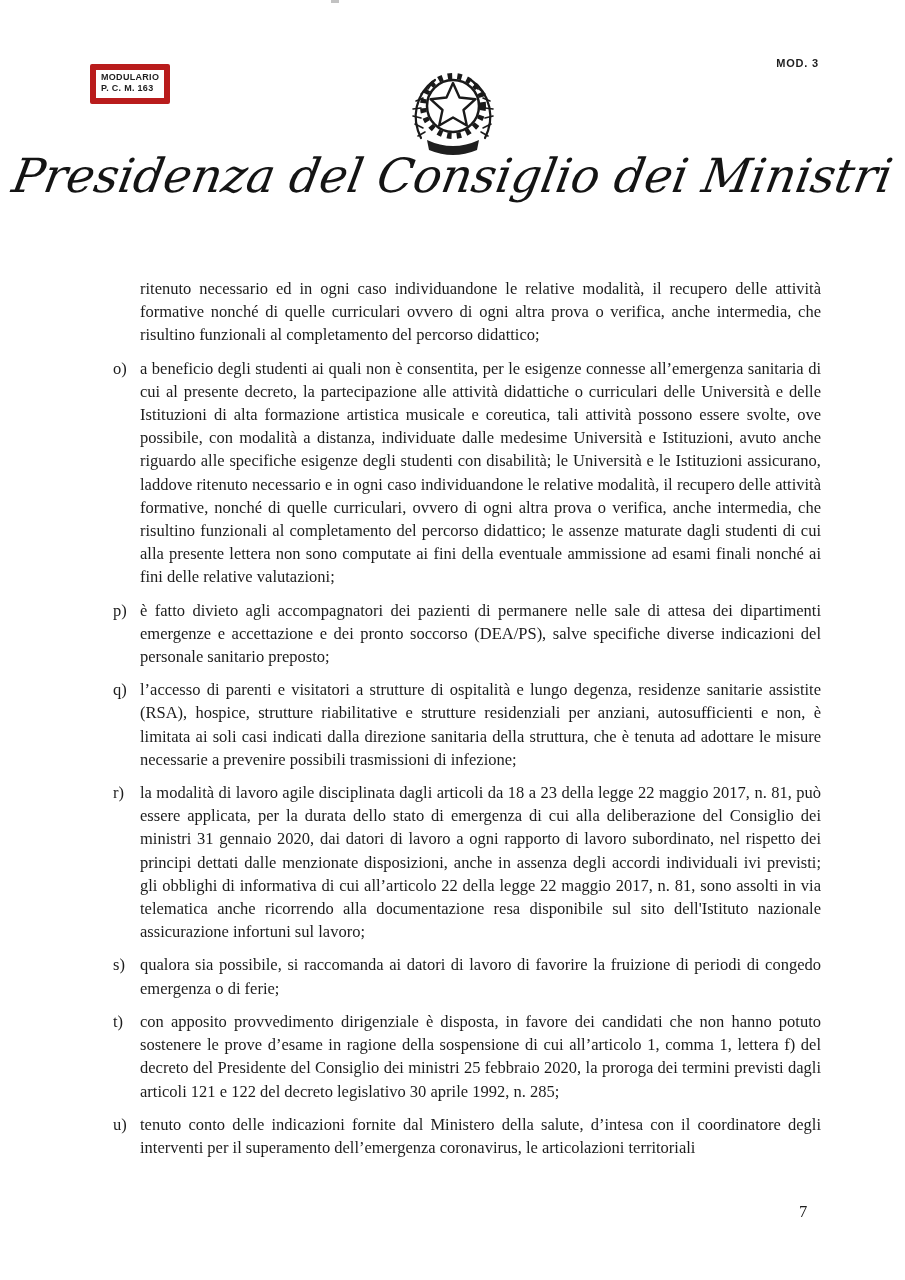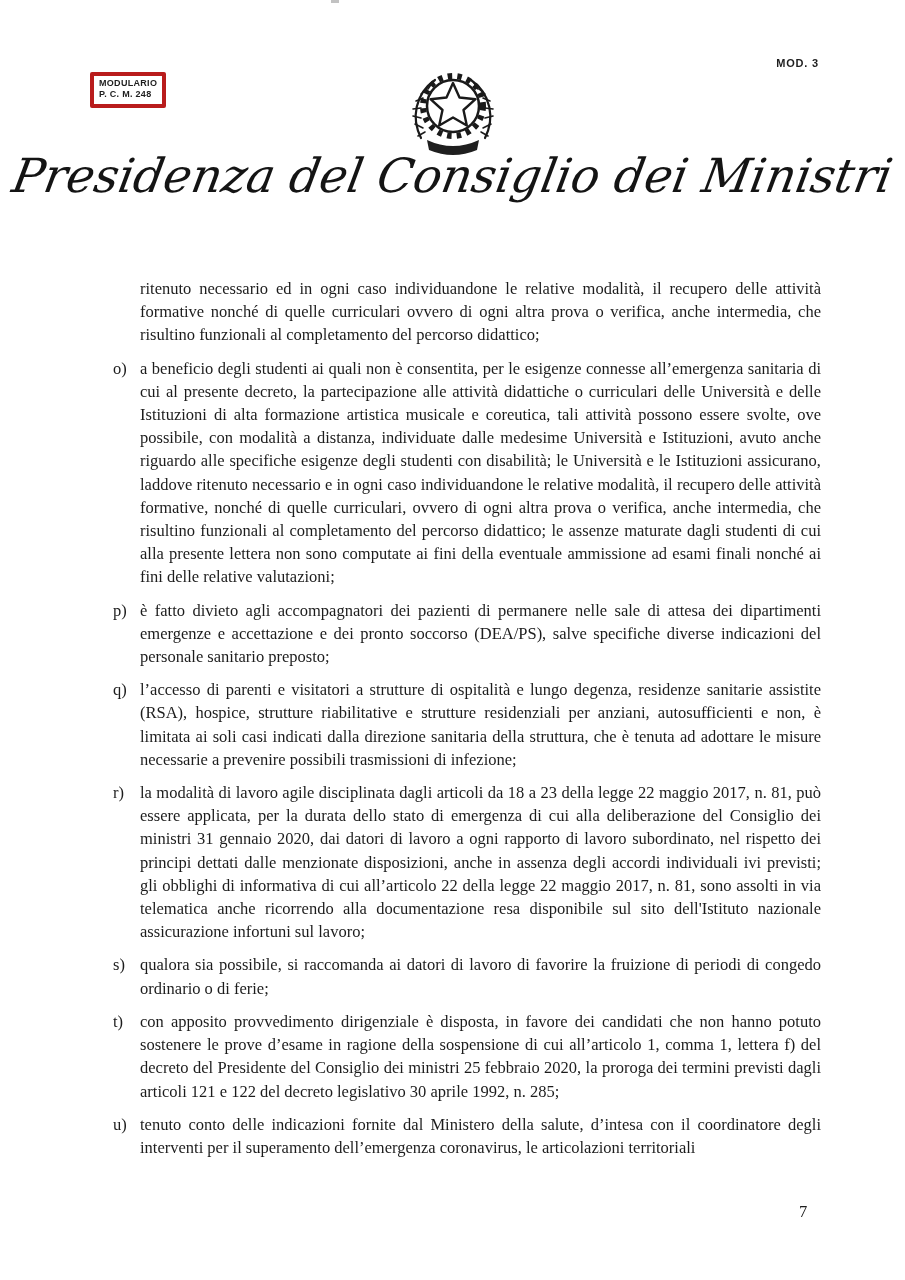--- a/index.html
+++ b/index.html
@@ -15,22 +15,22 @@
   }
   .scan-tick {
     position: absolute;
     top: 0; left: 331px;
     width: 8px; height: 3px;
     background: #9a9a9a;
     opacity: .6;
   }
   .modulario-box {
     position: absolute;
-    left: 90px; top: 72px;
-    border: 4px solid #b91c1c;
+    left: 90px; top: 64px;
+    border: 6px solid #b91c1c;
     border-radius: 2px;
     padding: 2px 5px 3px 5px;
     font-family: "Liberation Sans", sans-serif;
     font-size: 9px;
     font-weight: bold;
     line-height: 1.25;
     color: #1e1e1e;
     letter-spacing: .3px;
   }
   .mod-label {
@@ -94,21 +94,21 @@
 </style>
 </head>
 <body>
 
 <div class="page">
 
   <div class="scan-tick"></div>
 
   <div class="modulario-box">
     <div>MODULARIO</div>
-    <div>P. C. M. 248</div>
+    <div>P. C. M. 163</div>
   </div>
 
   <div class="mod-label">MOD. 3</div>
 
   <svg class="emblem" viewBox="0 0 112 100">
 
     <g fill="none" stroke="#1a1a1a" stroke-width="2.2" stroke-linecap="round">
       <path d="M24 80 C14 60 18 36 38 22"></path>
       <path d="M88 80 C98 60 94 36 74 22"></path>
     </g>
@@ -157,21 +157,21 @@
       <span class="item-text">l’accesso di parenti e visitatori a strutture di ospitalità e lungo degenza, residenze sanitarie assistite (RSA), hospice, strutture riabilitative e strutture residenziali per anziani, autosufficienti e non, è limitata ai soli casi indicati dalla direzione sanitaria della struttura, che è tenuta ad adottare le misure necessarie a prevenire possibili trasmissioni di infezione;</span>
     </div>
 
     <div class="item">
       <span class="item-label">r)</span>
       <span class="item-text">la modalità di lavoro agile disciplinata dagli articoli da 18 a 23 della legge 22 maggio 2017, n.  81, può essere applicata, per la durata dello stato di emergenza di cui alla deliberazione del Consiglio dei ministri 31 gennaio 2020, dai datori di lavoro a ogni rapporto di lavoro subordinato, nel rispetto dei principi dettati dalle menzionate disposizioni, anche in assenza degli accordi individuali ivi previsti; gli obblighi di informativa di cui all’articolo 22 della legge 22 maggio 2017, n. 81, sono assolti in via telematica anche ricorrendo alla documentazione resa disponibile sul sito dell'Istituto nazionale assicurazione infortuni sul lavoro;</span>
     </div>
 
     <div class="item">
       <span class="item-label">s)</span>
-      <span class="item-text">qualora sia possibile, si raccomanda ai datori di lavoro di favorire la fruizione di periodi di congedo ordinario o di ferie;</span>
+      <span class="item-text">qualora sia possibile, si raccomanda ai datori di lavoro di favorire la fruizione di periodi di congedo emergenza o di ferie;</span>
     </div>
 
     <div class="item">
       <span class="item-label">t)</span>
       <span class="item-text">con apposito provvedimento dirigenziale è disposta, in favore dei candidati che non hanno potuto sostenere le prove d’esame in ragione della sospensione di cui all’articolo 1, comma 1, lettera f) del decreto del Presidente del Consiglio dei ministri 25 febbraio 2020, la proroga dei termini previsti dagli articoli 121 e 122 del decreto legislativo 30 aprile 1992, n. 285;</span>
     </div>
 
     <div class="item">
       <span class="item-label">u)</span>
       <span class="item-text">tenuto conto delle indicazioni fornite dal Ministero della salute, d’intesa con il coordinatore degli interventi per il superamento dell’emergenza coronavirus, le articolazioni territoriali</span>

